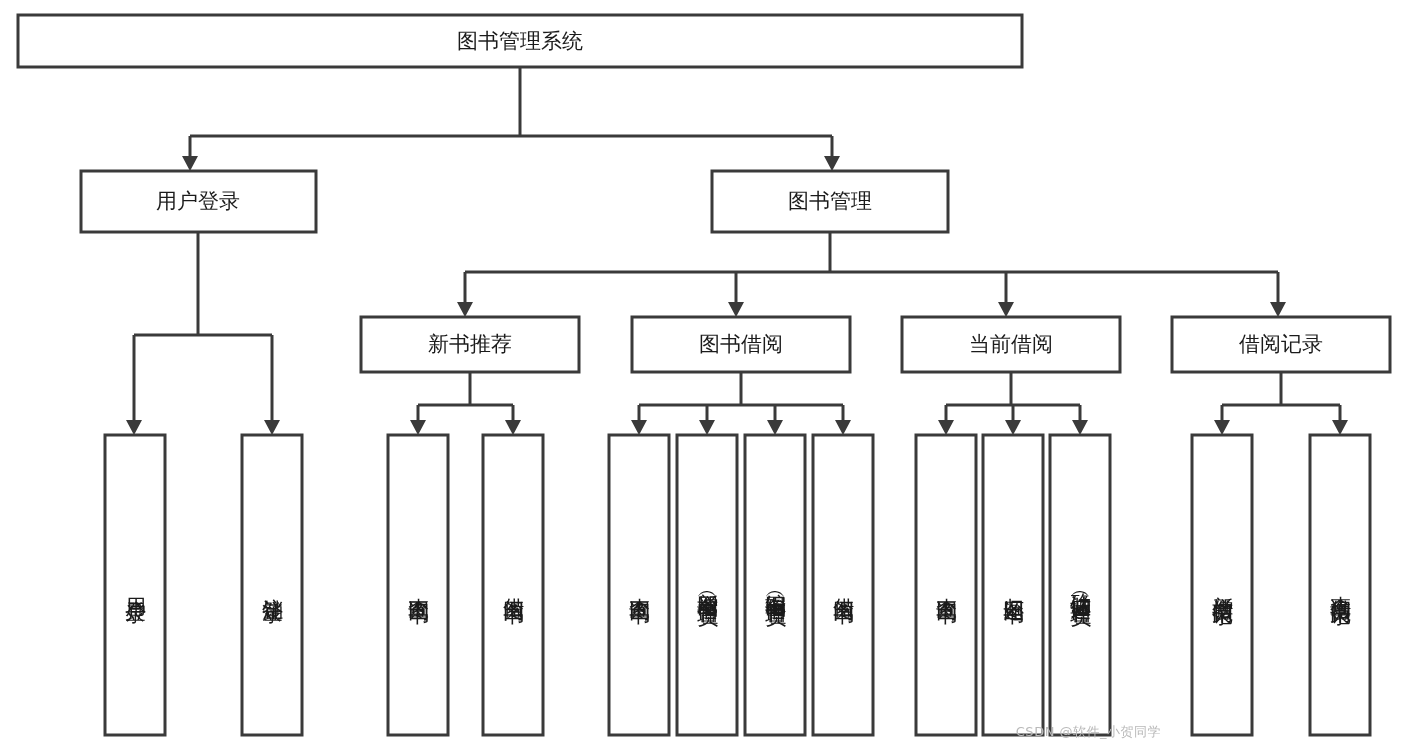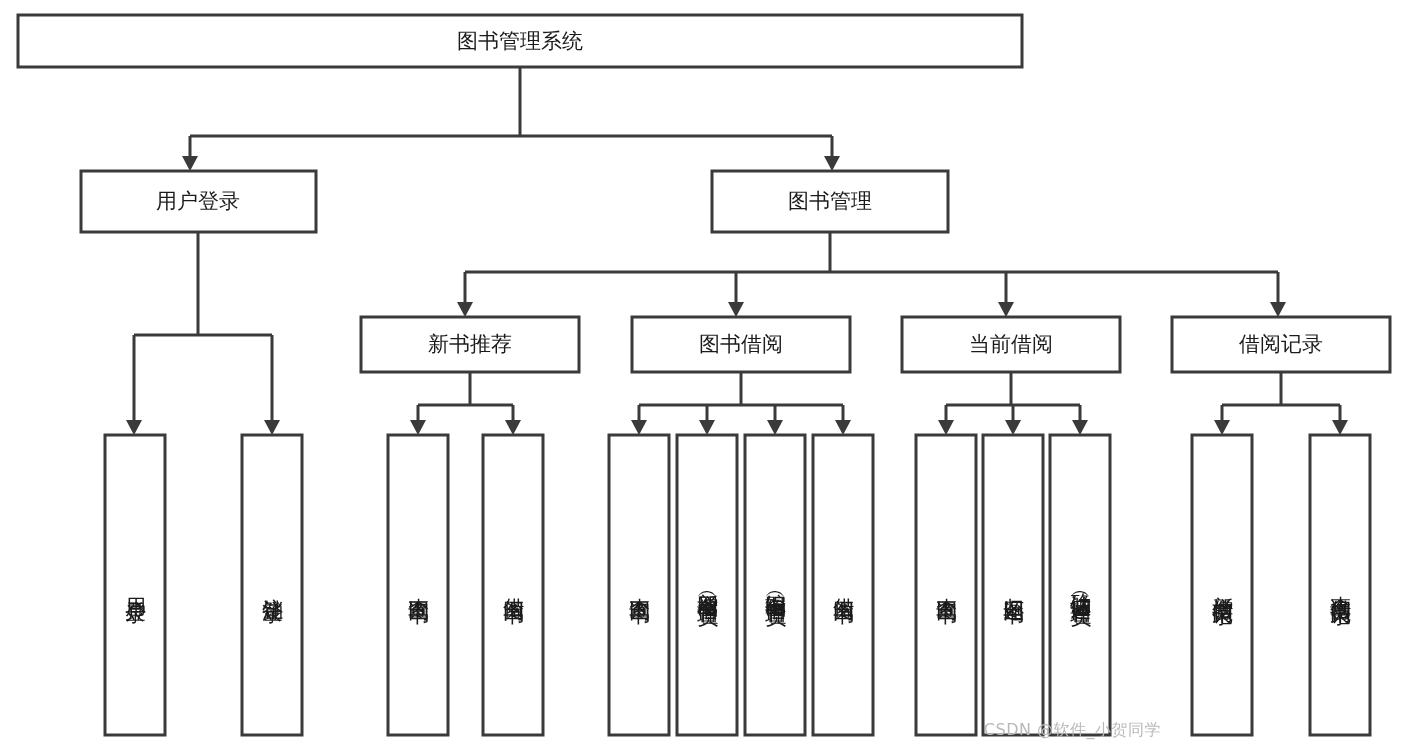--- a/index.html
+++ b/index.html
@@ -62,21 +62,21 @@
     justify-content: center;
     text-align: center;
     white-space: nowrap;
     pointer-events: none;
   }
   .watermark {
     position: absolute;
     right: 12px;
     bottom: 6px;
     font-family: "DejaVu Sans", "Liberation Sans", sans-serif;
-    font-size: 16px;
+    font-size: 13px;
     color: #b9b9b9;
     letter-spacing: 0.5px;
     white-space: nowrap;
     text-align: center;
   }
 </style>
 </head>
 <body>
 
 <div id="diagram-root">

